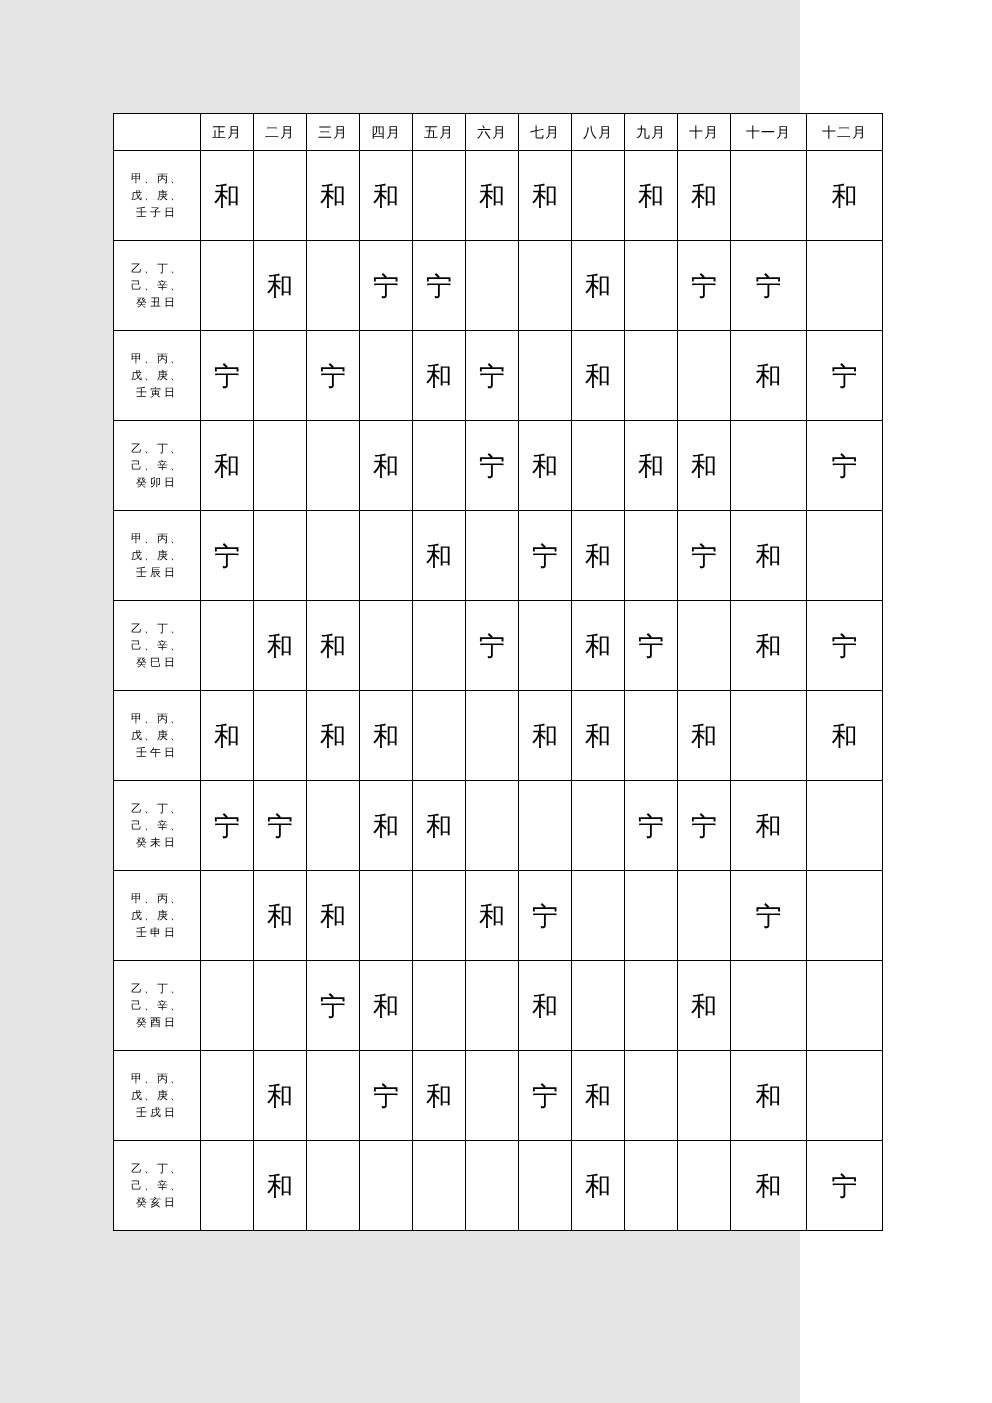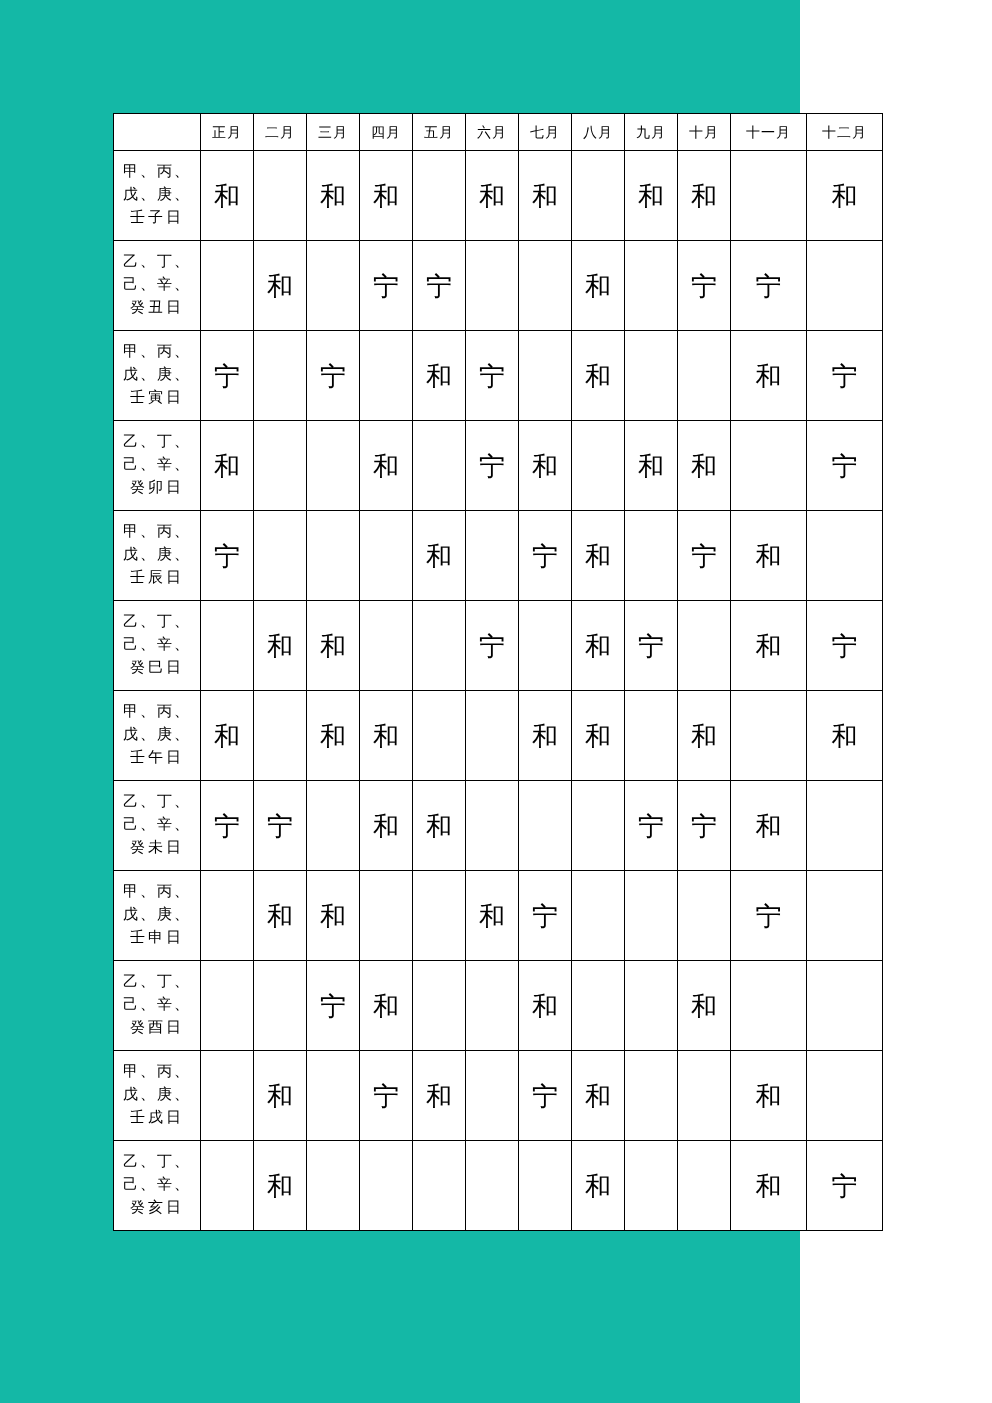--- a/index.html
+++ b/index.html
@@ -12,21 +12,21 @@
     height: 1403px;
     font-family: "DejaVu Sans", sans-serif;
     color: #000000;
     overflow: hidden;
   }
 
   #page {
     position: relative;
     width: 800px;
     height: 1403px;
-    background: #14b8a6;
+    background: #e5e5e5;
   }
 
   #table-wrap {
     position: absolute;
     left: 113px;
     top: 113px;
     width: 767px;
   }
 
   table.month-table {
@@ -68,23 +68,23 @@
   .corner-cell {
     background: #ffffff;
   }
 
   
   tr.data-row td {
     height: 89px;
   }
 
   .row-label {
-    font-size: 15px;
+    font-size: 11px;
     line-height: 1.55;
-    font-family: Liberation Mono, monospace;
+    font-family: Liberation Sans, sans-serif;
     padding: 6px 6px 6px 6px;
     text-align: center;
     white-space: nowrap;
   }
   .row-label .lbl-line {
     display: block;
     letter-spacing: 2px;
   }
   .row-label .lbl-line.line-last {
     letter-spacing: 3px;

